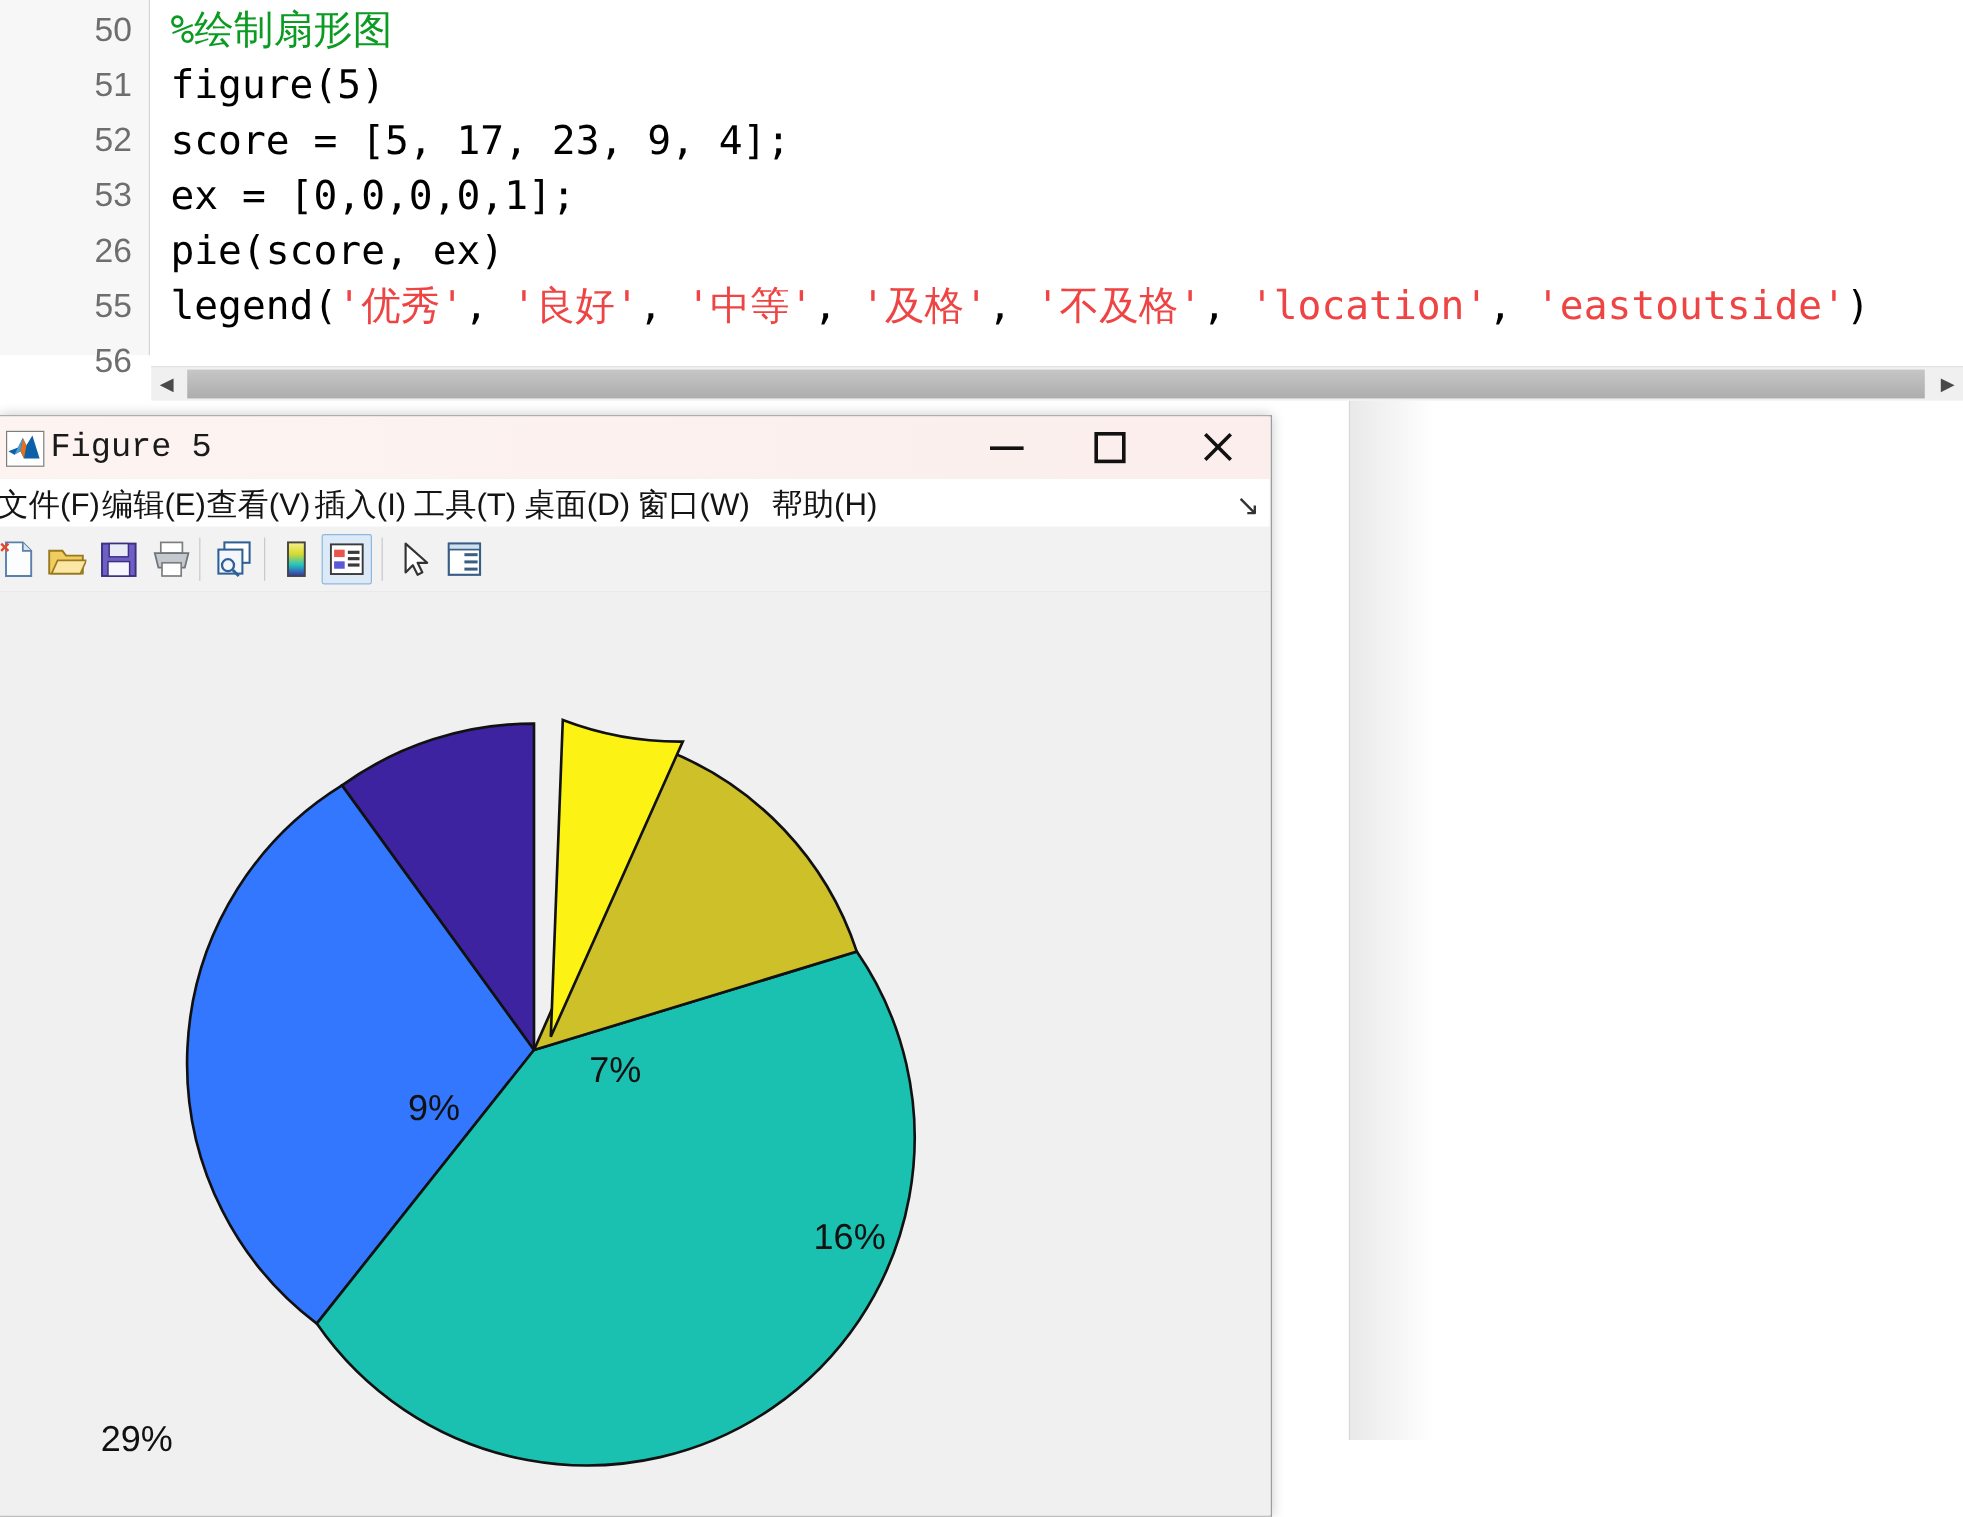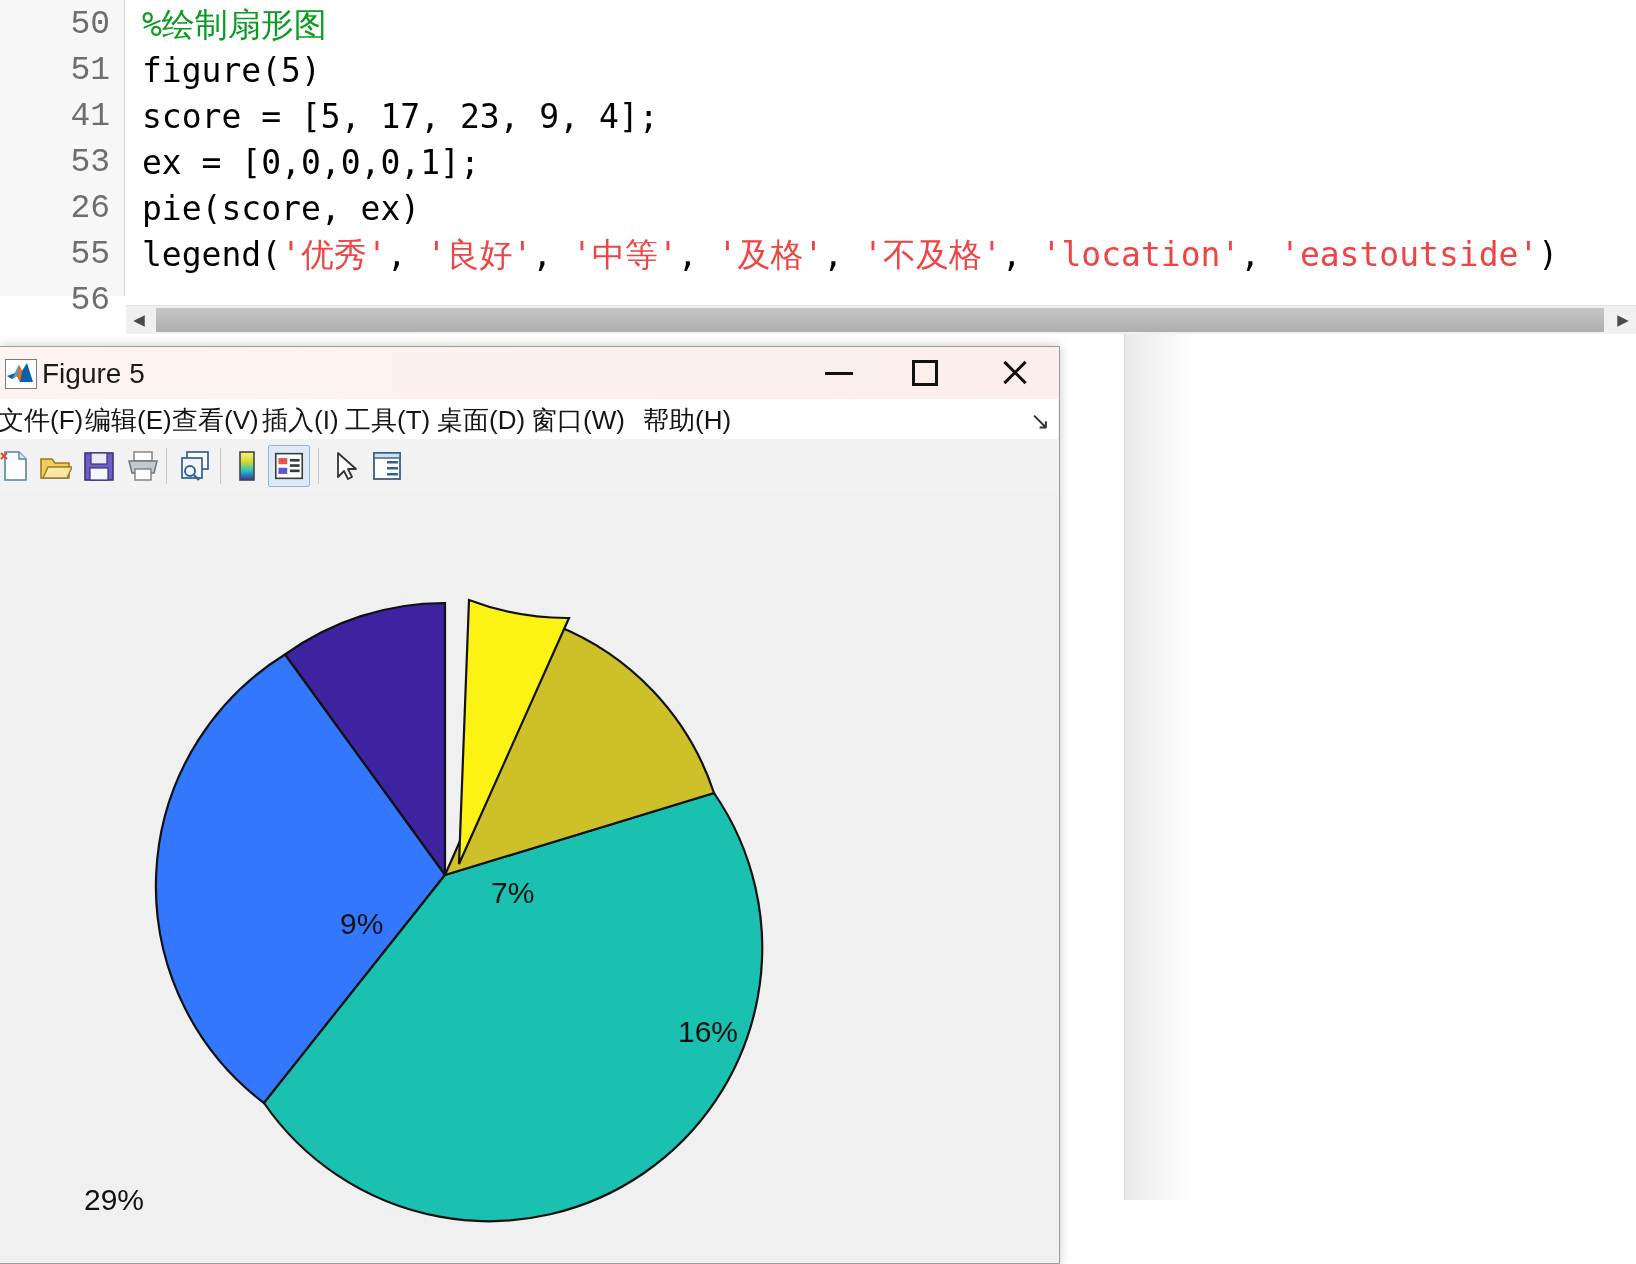--- a/index.html
+++ b/index.html
@@ -11,22 +11,22 @@
   }
 
   
   #editor{position:absolute;left:0;top:0;width:1636px;height:1264px;background:#ffffff;}
   #editor-gutter{
     position:absolute;left:0;top:0;width:124px;height:296px;
     background:#f7f7f7;border-right:1px solid #d6d6d6;
   }
   .gutter-num{
     position:absolute;right:14px;width:100px;text-align:right;
-    font-family:Liberation Mono, monospace;
-    font-size:33px;color:#6e6e6e;line-height:46px;
+    font-family:Liberation Sans, sans-serif;
+    font-size:28px;color:#6e6e6e;line-height:46px;
   }
   #code-area{position:absolute;left:126px;top:0;width:1510px;height:296px;overflow:hidden;}
   .code-line{
     position:absolute;left:4px;white-space:pre;
     font-family:"DejaVu Sans Mono","Liberation Mono",monospace;
     font-size:33px;line-height:46px;color:#000000;letter-spacing:0px;margin-left:12px;
   }
   .tok-comment{color:#0b9b22;}
   .tok-string{color:#ef4444;}
 
@@ -85,21 +85,21 @@
     background:linear-gradient(to right,#fdf4f2,#fbeeec);
     border-bottom:1px solid #e6dedd;
   }
   #fig-icon{
     position:absolute;left:5px;top:12px;width:30px;height:28px;
     background:#ffffff;border:1px solid #7d7d7d;overflow:hidden;
   }
   #fig-icon svg{display:block;}
   #fig-title{
     position:absolute;left:42px;top:11px;font-size:28px;color:#1a1a1a;
-    font-family:Liberation Sans, sans-serif;
+    font-family:Liberation Mono, monospace;
   }
   .wbtn{
     position:absolute;top:0;width:92px;height:52px;
     display:flex;align-items:center;justify-content:center;
   }
   #wbtn-min{left:793px;}
   #wbtn-max{left:879px;}
   #wbtn-close{left:969px;}
   .wbtn .glyph-min{width:28px;height:3px;background:#111;}
   .wbtn .glyph-max{width:26px;height:26px;border:3px solid #111;box-sizing:border-box;}
@@ -145,21 +145,21 @@
   }
 </style>
 </head>
 <body>
 
 <div id="editor">
 
   <div id="editor-gutter">
     <div class="gutter-num" style="top:2px">50</div>
     <div class="gutter-num" style="top:48px">51</div>
-    <div class="gutter-num" style="top:94px">41</div>
+    <div class="gutter-num" style="top:94px">52</div>
     <div class="gutter-num" style="top:140px">53</div>
     <div class="gutter-num" style="top:186px">26</div>
     <div class="gutter-num" style="top:232px">55</div>
     <div class="gutter-num" style="top:278px">56</div>
   </div>
 
   <div id="code-area">
     <div class="code-line" id="cl0" style="top:2px"><span class="tok-comment">%绘制扇形图</span></div>
     <div class="code-line" id="cl1" style="top:48px"><span>figure(5)</span></div>
     <div class="code-line" id="cl2" style="top:94px"><span>score = [5, 17, 23, 9, 4];</span></div>

